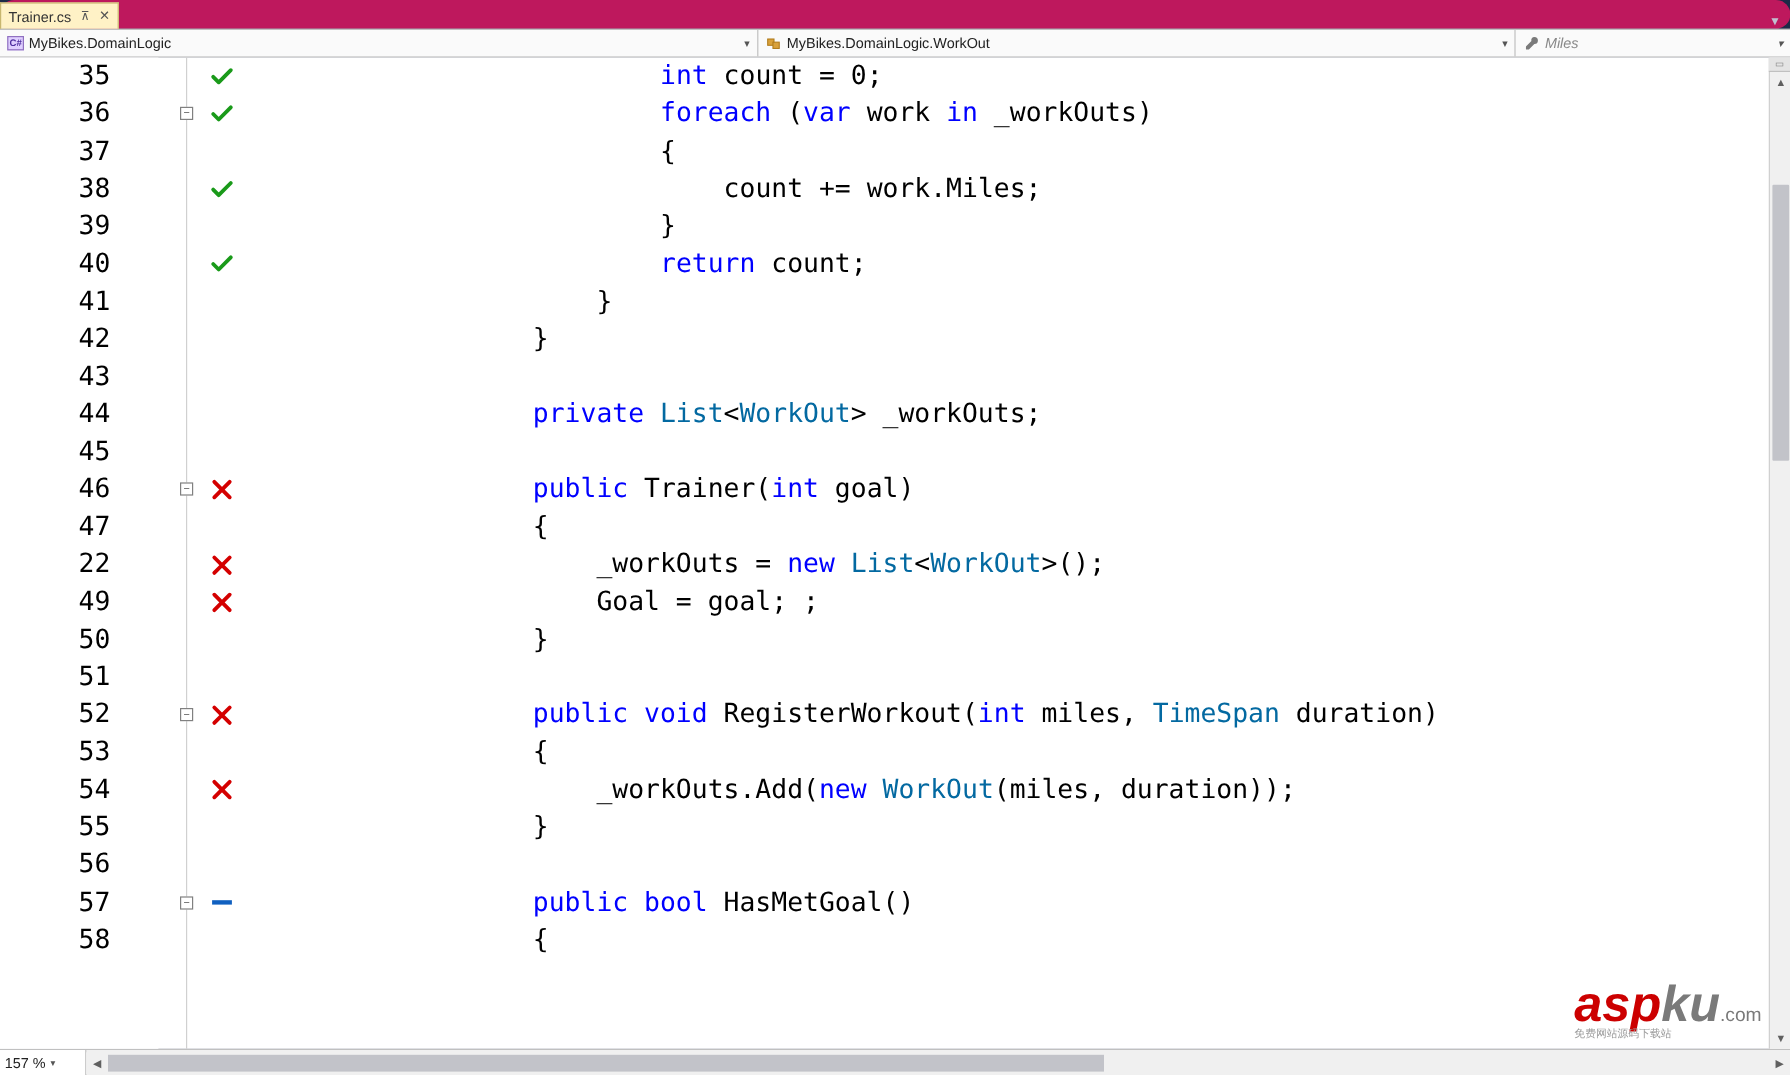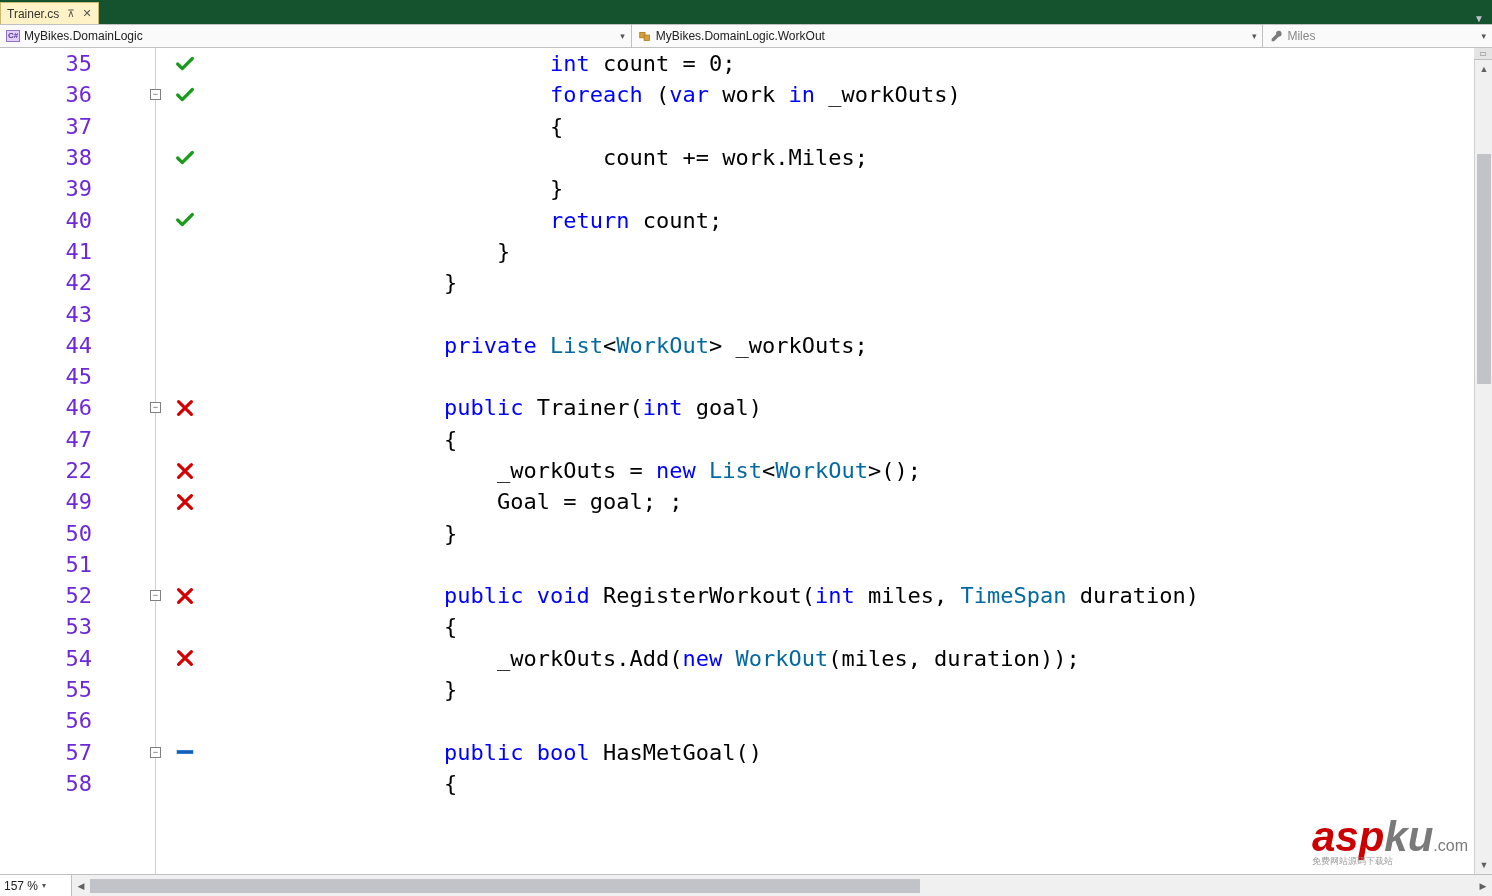--- a/index.html
+++ b/index.html
@@ -7,23 +7,24 @@
   font-family: "Segoe UI", Arial, sans-serif;
   font-size: 13px;
   background: #1e2a47;
   width: 1492px;
   height: 896px;
   overflow: hidden;
   position: relative;
 }
 .tab-bar {
   height: 24px;
-  background: #14532d;
+  background: #be185d;
   display: flex;
   align-items: flex-end;
+  border-radius: 12px;
 }
 .tab {
   background: #fff2c6;
   border: 1px solid #c8b76f;
   border-bottom: none;
   padding: 2px 6px;
   display: flex;
   align-items: center;
   gap: 8px;
   height: 22px;
@@ -47,21 +48,21 @@
 }
 .nav-item {
   flex: 1;
   display: flex;
   align-items: center;
   border-right: 1px solid #c0c0c0;
   padding: 0 6px;
   gap: 4px;
   position: relative;
 }
-.nav-item:last-child { border-right: none; flex: 0.35; }
+.nav-item:last-child { border-right: none; flex: 0.35; font-style: italic; }
 .nav-icon { width: 14px; height: 14px; display: inline-flex; align-items: center; justify-content: center; }
 .nav-label { color: #222; font-size: 12px; }
 .nav-label.gray { color: #888; }
 .nav-dd { margin-left: auto; font-size: 9px; color: #555; }
 .icon-cs { background: #e0d0ff; border: 1px solid #9070c0; font-size: 8px; font-weight: bold; color: #5030a0; width: 14px; height: 12px; text-align: center; line-height: 10px; }
 .icon-class svg, .icon-wrench svg { width: 14px; height: 14px; }
 .editor-wrap {
   position: relative;
   height: calc(100% - 24px - 24px - 22px);
   background: #fff;
@@ -75,21 +76,21 @@
 }
 .line-row {
   height: 31.3px;
   display: flex;
   align-items: center;
 }
 .lineno {
   width: 106px;
   text-align: right;
   padding-right: 14px;
-  color: #6d28d9;
+  color: #000000;
   font-family: Consolas, monospace;
   font-size: 22px;
 }
 .margin-col {
   width: 206px;
   flex-shrink: 0;
   position: relative;
 }
 .margin-row {
   height: 31.3px;

